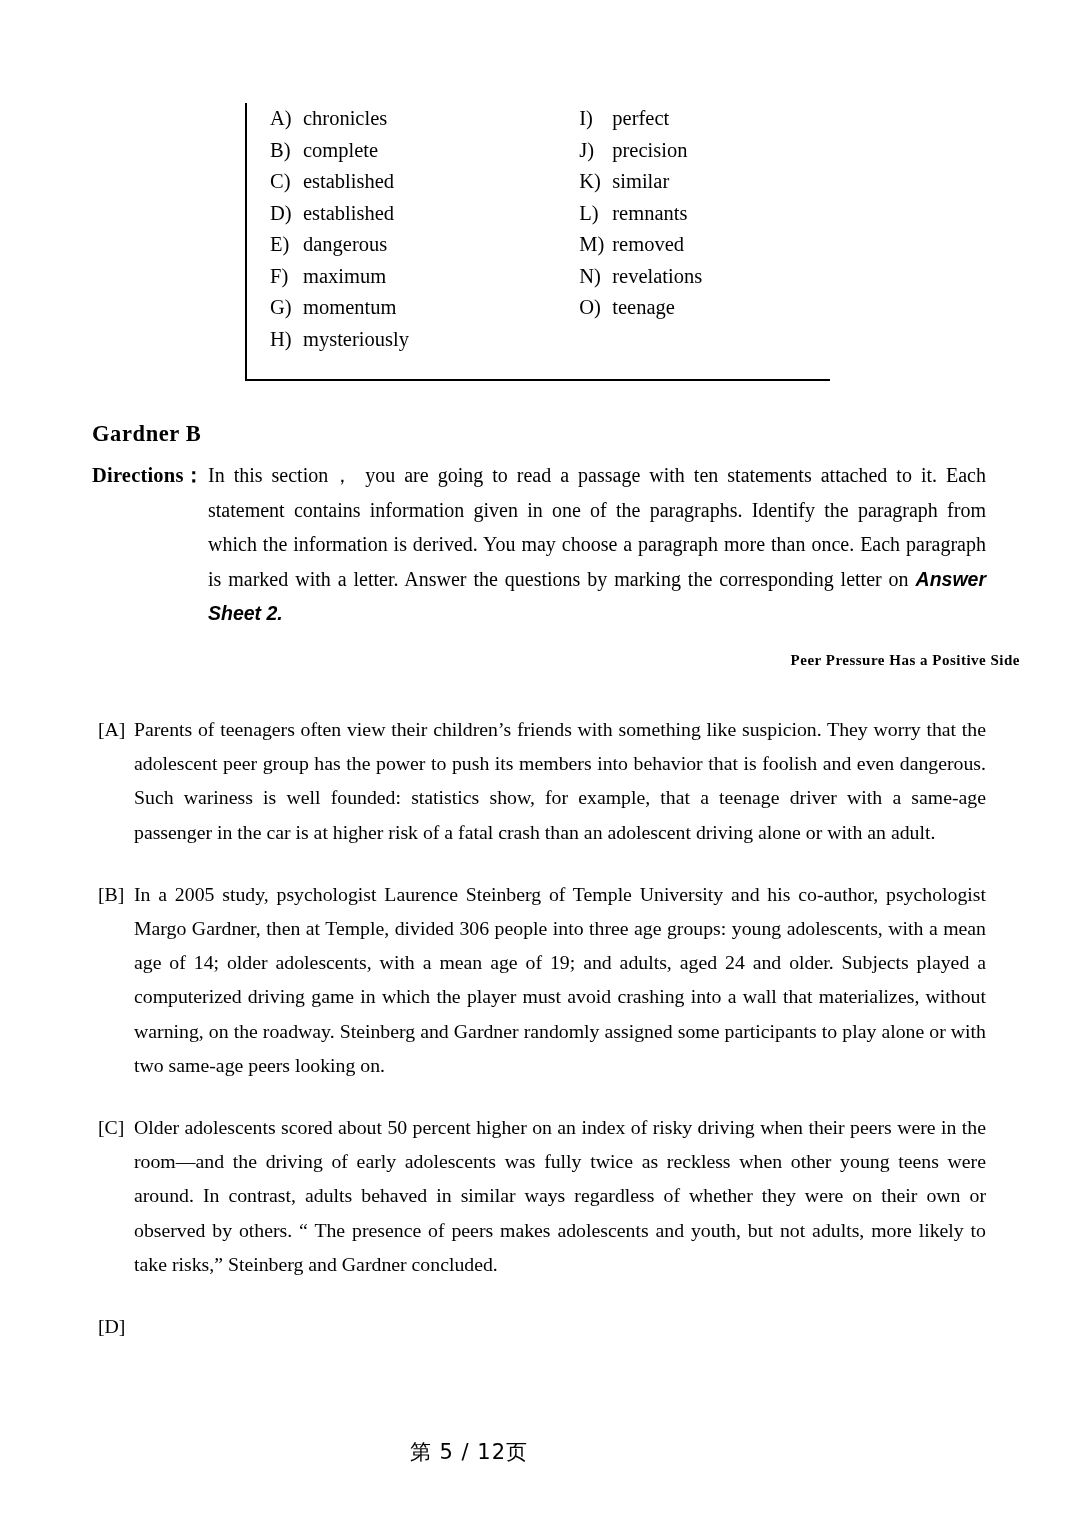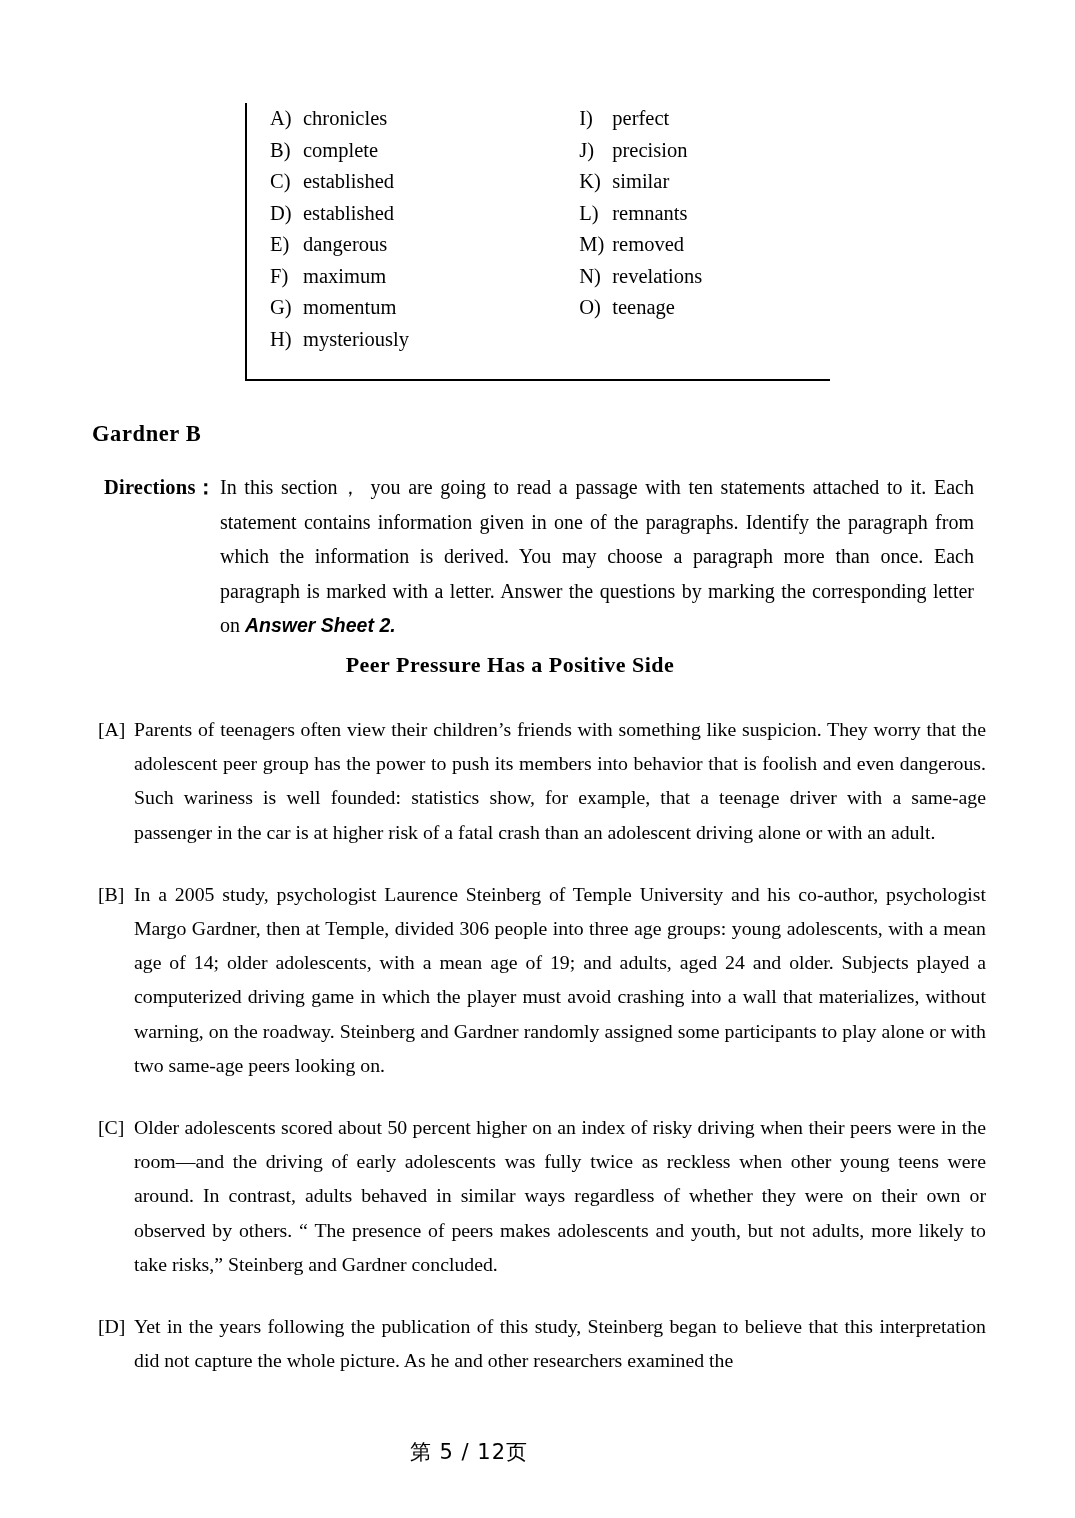--- a/index.html
+++ b/index.html
@@ -70,21 +70,21 @@
     left: 92px;
     top: 458px;
     width: 894px;
   }
   .directions-body {
     font-size: 20px;
     line-height: 34.5px;
     text-align: justify;
     text-justify: inter-word;
     text-indent: 0;
-    margin: 12px;
+    margin: 0;
     padding-left: 116px;
   }
   .directions-label {
     font-weight: bold;
     font-style: normal;
     margin-left: -116px;
     float: left;
     font-size: 20.5px;
     letter-spacing: 0.2px;
   }
@@ -97,22 +97,22 @@
     font-style: italic;
     font-size: 19.5px;
   }
 
   
   .passage-title {
     position: absolute;
     left: 0;
     top: 652px;
     width: 1020px;
-    text-align: center;
-    font-size: 22px;
+    text-align: right;
+    font-size: 15px;
     font-weight: bold;
     letter-spacing: 0.5px;
   }
 
   
   .passage {
     position: absolute;
     left: 98px;
     top: 712px;
     width: 888px;
@@ -236,17 +236,17 @@
   <p class="para">
     <span class="para-label">[A]</span><span>Parents of teenagers often view their children’s friends with something like suspicion. They worry that the adolescent peer group has the power to push its members into behavior that is foolish and even dangerous. Such wariness is well founded: statistics show, for example, that a teenage driver with a same-age passenger in the car is at higher risk of a fatal crash than an adolescent driving alone or with an adult.</span>
   </p>
   <p class="para">
     <span class="para-label">[B]</span><span>In a 2005 study, psychologist Laurence Steinberg of Temple University and his co-author, psychologist Margo Gardner, then at Temple, divided 306 people into three age groups: young adolescents, with a mean age of 14; older adolescents, with a mean age of 19; and adults, aged 24 and older. Subjects played a computerized driving game in which the player must avoid crashing into a wall that materializes, without warning, on the roadway. Steinberg and Gardner randomly assigned some participants to play alone or with two same-age peers looking on.</span>
   </p>
   <p class="para">
     <span class="para-label">[C]</span><span>Older adolescents scored about 50 percent higher on an index of risky driving when their peers were in the room—and the driving of early adolescents was fully twice as reckless when other young teens were around. In contrast, adults behaved in similar ways regardless of whether they were on their own or observed by others. “ The presence of peers makes adolescents and youth, but not adults, more likely to take risks,” Steinberg and Gardner concluded.</span>
   </p>
   <p class="para">
-    <span class="para-label">[D]</span><span>Yet in the years following the publication of this study, Steinberg began to believe that this interpretation did not capture the whole picture. As he and other researchers examined the</span>
+    <span class="para-label">[D]</span>
   </p>
 </div>
 
 <div class="footer">第 5 / 12页</div>
 
 </body></html>

